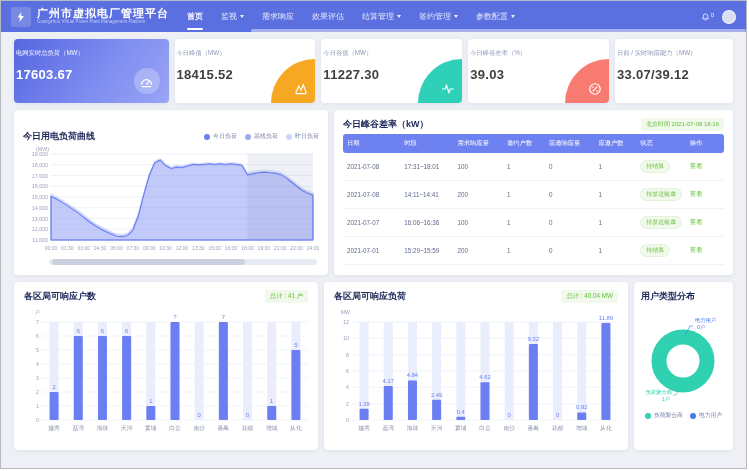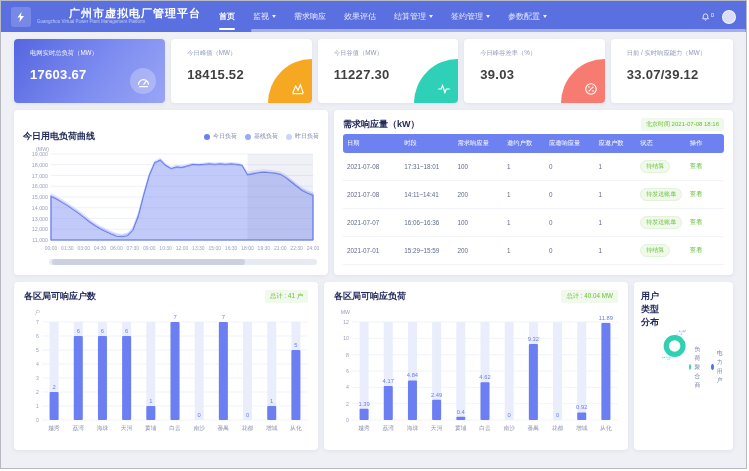--- a/index.html
+++ b/index.html
@@ -4,38 +4,38 @@
 <style>
   * { margin:0; padding:0; box-sizing:border-box; }
   body { background:#ffffff; font-family:"Liberation Sans", sans-serif; }
   .page { position:relative; width:747px; height:469px; border:1px solid #b7bac2; background:#eef0f5; overflow:hidden; }
 
   
   .topbar { position:relative; height:31px; background:#5a6fe0; display:flex; align-items:center; padding:0 10px; color:#fff; }
   .topbar .strip { position:absolute; bottom:0; left:250px; right:0; height:3px; background:rgba(255,255,255,0.45); border-radius:2px; }
   .logo { width:20px; height:20px; border-radius:3px; background:rgba(255,255,255,0.18); display:flex; align-items:center; justify-content:center; margin-right:6px; }
   .titles { line-height:1.05; margin-right:18px; white-space:nowrap; }
-  .app-title { font-size:11px; font-weight:bold; letter-spacing:1px;margin-left:32px; }
+  .app-title { font-size:11px; font-weight:bold; letter-spacing:1px; }
   .app-sub { font-size:4.5px; color:rgba(255,255,255,0.6); }
   nav { display:flex; align-items:center; height:100%; gap:18px; flex:1; }
   .nav-item { display:flex; align-items:center; height:100%; font-size:8px; color:rgba(255,255,255,0.85); cursor:pointer; position:relative; }
   .nav-item.active { color:#fff; font-weight:bold; }
   .nav-item.active::after { content:""; position:absolute; bottom:2px; left:0; right:0; height:2px; background:#fff; border-radius:1px; }
   .caret { width:0; height:0; border-left:2.5px solid transparent; border-right:2.5px solid transparent; border-top:3px solid rgba(255,255,255,0.9); margin-left:3px; }
   .header-right { display:flex; align-items:center; gap:8px; }
   .bell-wrap { display:flex; align-items:flex-start; gap:1px; font-size:6px; color:rgba(255,255,255,0.9); }
   .avatar { width:14px; height:14px; border-radius:50%; background:#d9def5; border:1px solid rgba(255,255,255,0.7); }
 
   main { padding:7px 13px 0 13px; }
   .row { display:flex; gap:6px; }
   .card { background:#fff; border-radius:4px; box-shadow:0 1px 4px rgba(84,98,165,0.10); position:relative; overflow:hidden; }
 
   
   .kpi-row { margin-bottom:7px; }
-  .kcard { height:64px; padding:10px 16px; }
+  .kcard { height:64px; padding:10px 2px; }
   .kcard .klabel { font-size:6.3px; color:#8f98b8; margin-bottom:9px; white-space:nowrap; }
   .kcard .kvalue { font-size:13px; font-weight:bold; color:#404040; letter-spacing:0.3px; }
   .kcard.main { background:linear-gradient(125deg,#5566e0 0%, #7d8cf0 55%, #9aa5f5 100%); }
   .kcard.main .klabel { color:rgba(255,255,255,0.92); }
   .kcard.main .kvalue { color:#ffffff; }
   .k1 { flex:1.32; } .k2,.k3,.k4 { flex:1.2; } .k5 { flex:1; }
   .gauge-circle { position:absolute; right:9px; bottom:9px; width:26px; height:26px; border-radius:50%; background:rgba(255,255,255,0.25); display:flex; align-items:center; justify-content:center; }
   .corner { position:absolute; right:0; bottom:0; width:44px; height:44px; border-radius:100% 0 0 0; }
   .corner svg { position:absolute; right:7px; bottom:7px; }
   .corner.orange { background:#f7a822; }
@@ -59,21 +59,21 @@
   thead th { background:#6e81f0; color:#fff; font-size:6.3px; font-weight:normal; text-align:left; padding:5px 4px; }
   thead th:first-child { border-radius:3px 0 0 3px; }
   thead th:last-child { border-radius:0 3px 3px 0; }
   tbody td { font-size:6.3px; color:#606a8c; padding:7px 4px; border-bottom:1px solid #f2f3f7; }
   .status-badge { display:inline-block; font-size:6px; color:#67c23a; background:#f0f9eb; border:1px solid #e1f3d8; border-radius:7px; padding:1px 5px; white-space:nowrap; }
   .view-link { font-size:6.3px; color:#67c23a; text-decoration:none; cursor:pointer; }
 
   
   .bar-card { width:304px; height:168px; padding:8px 10px; }
   .total-badge { font-size:6.3px; color:#67c23a; background:#f0f9eb; border-radius:2px; padding:2px 5px; }
-  .donut-card { flex:1; height:168px; padding:8px 7px; display:flex; flex-direction:row; }
+  .donut-card { flex:1; height:168px; padding:8px 7px; display:flex; flex-direction:column; }
   .donut-legend { display:flex; justify-content:center; gap:7px; margin-top:2px; }
   .donut-legend .legend-item { font-size:5.8px; }
   svg text { font-family:"Liberation Sans", sans-serif; }
 </style>
 </head>
 <body>
 
 <div class="page">
 
   <header class="topbar">
@@ -238,21 +238,21 @@
             <text x="273.625" y="104" font-size="5" fill="#9aa3bd" text-anchor="middle">22:30</text>
             <text x="290" y="104" font-size="5" fill="#9aa3bd" text-anchor="middle">24:00</text>
           </svg>
         <div class="dz-track">
             <div class="dz-handle"></div>
           </div>
       </div>
 
       <div class="card table-card">
         <div class="card-head">
-          <div class="card-title">需求响应量（kW）</div>
+          <div class="card-title">今日峰谷差率（kW）</div>
           <div class="timestamp-badge">北京时间 2021-07-08 18:16</div>
         </div>
         <table>
           <thead>
               <tr id="resp-head">
                 <th style="width: 15%;">日期</th>
                 <th style="width: 14%;">时段</th>
                 <th style="width: 13%;">需求响应量</th>
                 <th style="width: 11%;">邀约户数</th>
                 <th style="width: 13%;">应邀响应量</th>

